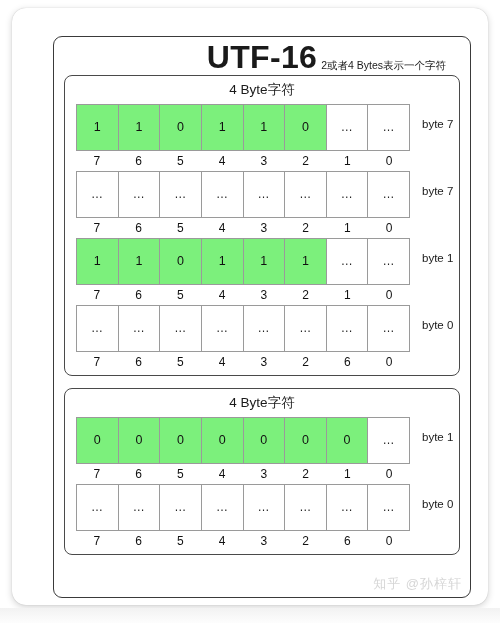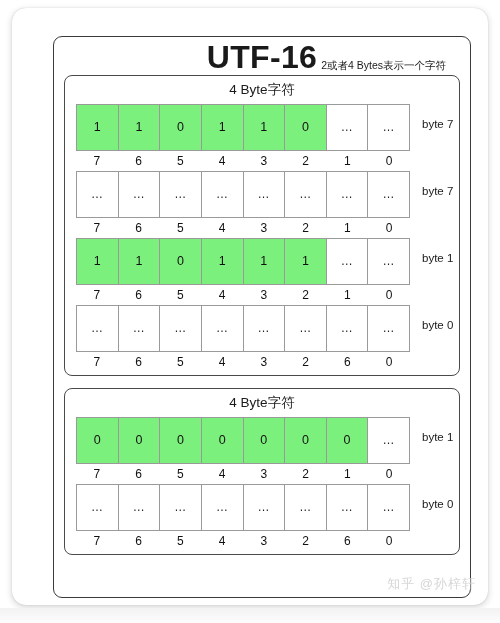--- a/index.html
+++ b/index.html
@@ -134,21 +134,21 @@
     padding-left: 12px;
     padding-top: 14px;
     font-size: 11.5px;
     color: #1a1a1a;
     white-space: nowrap;
   }
 
   
   .watermark {
     position: absolute;
-    right: 12px; bottom: 12px;
+    right: 26px; bottom: 12px;
     font-size: 13px;
     color: #d6d6d6;
     letter-spacing: 1px;
     white-space: nowrap;
   }
 </style>
 </head>
 <body>
 
 <div id="root">

